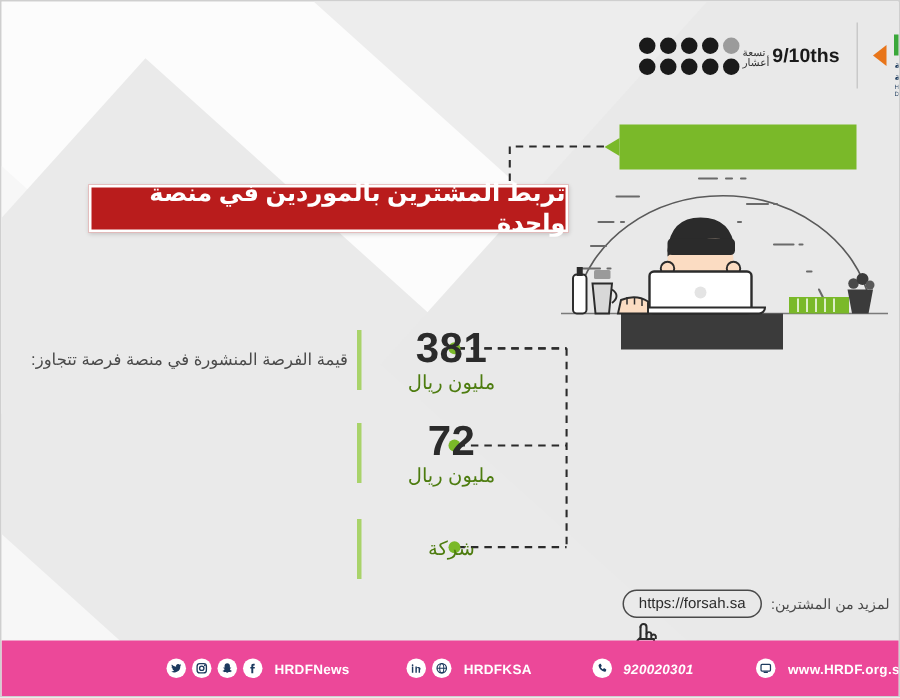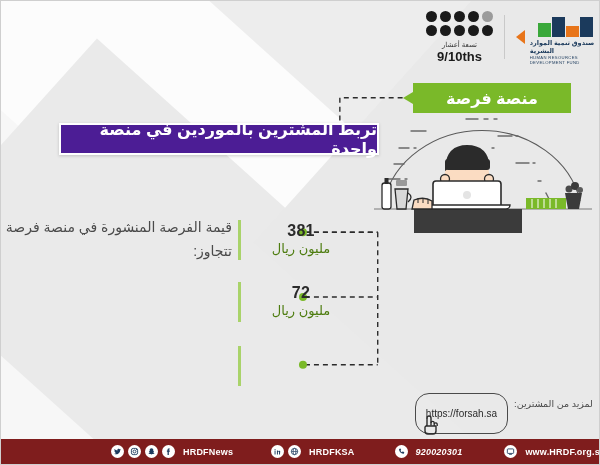--- a/index.html
+++ b/index.html
@@ -36,21 +36,21 @@
   
   .header {
     position:absolute; top:0; left:0; width:600px; height:72px;
     z-index:4;
     display:flex; align-items:center; justify-content:flex-start;
     direction:ltr;
   }
   .header-inner {
     margin-left:425px; display:flex; align-items:center; gap:8px;
   }
-  .dotblock { display:flex; flex-direction:column; align-items:center; gap:2px;justify-content:space-between; }
+  .dotblock { display:flex; flex-direction:row; align-items:center; gap:2px;justify-content:space-between; }
   .dotgrid { display:grid; grid-template-columns:repeat(5,1fr); gap:3px; }
   .dot { width:11px; height:11px; border-radius:50%; background:#1a1a1a; }
   .dot.muted { background:#9b9b9b; }
   .dotcap-ar { font-size:7px; color:#333; margin-top:3px; line-height:1; }
   .dotcap-en { font-size:13px; color:#1a1a1a; font-weight:bold; line-height:1.05; }
 
   .hdr-sep { width:1px; height:44px; background:#c9c9c9; margin:0 3px; }
   .hdr-arrow {
     width:0;height:0;
     border-top:7px solid transparent;
@@ -81,21 +81,21 @@
     width:0;height:0;
     border-top:6px solid transparent;
     border-bottom:6px solid transparent;
     border-right:10px solid #7ab929;
   }
 
   
   .navy-banner {
     position:absolute; top:122px; left:58px;
     width:320px; height:32px;
-    background:#4c1d95;
+    background:#b91c1c;
     border:2px solid #ffffff;
     display:flex; align-items:center; justify-content:center;
     color:#fff; font-size:16px; font-weight:bold;
     z-index:5;
     box-shadow: 0 1px 3px rgba(0,0,0,.18);
   }
 
   
   .illus { position:absolute; top:100px; left:365px; width:235px; height:145px; z-index:3; }
 
@@ -106,48 +106,48 @@
   .stats { position:absolute; top:208px; left:0; width:370px; z-index:5; direction:rtl; }
   .stat-row {
     display:flex; align-items:center; height:62px;
     padding-right:22px;
   }
   .stat-row.tall { height:66px; }
   .stat-num-wrap {
     width:96px; text-align:center; flex:0 0 96px;
     color:#3b3b3b;
   }
-  .stat-num { font-size:16px; font-weight:bold; color:#2b2b2b; line-height:1.05; letter-spacing:.3px; }
+  .stat-num { font-size:28px; font-weight:bold; color:#2b2b2b; line-height:1.05; letter-spacing:.3px; }
   .stat-unit { font-size:13px; color:#4d7c0f; line-height:1.25; margin-top:1px; }
   .stat-divider { width:3px; height:40px; background:#a9d36a; margin:0 12px 0 6px; flex:0 0 3px; }
   .stat-desc {
-    font-size:14px; color:#4a4a4a; line-height:1.7;
+    font-size:11px; color:#4a4a4a; line-height:1.7;
     flex:1; 
   }
 
   
   .url-zone {
     position:absolute; top:392px; left:406px; width:186px; height:42px;
     display:flex; align-items:flex-start; justify-content:flex-start;
     direction:rtl; z-index:5;
   }
   .url-label { font-size:9.5px; color:#4a4a4a; margin-top:5px; white-space:nowrap; }
   .url-pill {
     margin-right:6px; position:relative;
     border:1.3px solid #4a4a4a; border-radius:14px;
-    padding:14px 10px; background:transparent;
+    padding:3px 10px; background:transparent;
     font-size:10px; color:#2b2b2b; direction:ltr;
     white-space:nowrap;
   }
   .cursor-icon { position:absolute; left:14px; top:22px; }
 
   
   .footer {
-    position:absolute; bottom:0; left:0; width:600px; height:25px;
-    background:#7f1d1d; z-index:6;
+    position:absolute; bottom:0; left:0; width:600px; height:37px;
+    background:#ec4899; z-index:6;
     display:flex; align-items:center; direction:ltr;
   }
   .f-group { display:flex; align-items:center; gap:4px; }
   .f-group.g1 { margin-left:110px; }
   .f-group.g2 { margin-left:38px; }
   .f-group.g3 { margin-left:40px;font-style:italic; }
   .f-group.g4 { margin-left:42px; }
   .f-icon {
     width:13px; height:13px; border-radius:50%; background:#ffffff;
     display:flex; align-items:center; justify-content:center;
@@ -283,21 +283,20 @@
     <line x1="305" y1="297" x2="378" y2="297" stroke="#2b2b2b" stroke-width="1.4" stroke-dasharray="5,4"></line>
     <line x1="305" y1="365" x2="378" y2="365" stroke="#2b2b2b" stroke-width="1.4" stroke-dasharray="5,4"></line>
 
     <circle cx="303" cy="232" r="4" fill="#7ab929"></circle>
     <circle cx="303" cy="297" r="4" fill="#7ab929"></circle>
     <circle cx="303" cy="365" r="4" fill="#7ab929"></circle>
   </svg>
 
   <div class="green-banner">
     <span class="tail"></span>
-    <span>منصة فرصة</span>
   </div>
 
   <div class="navy-banner">
     <span>تربط المشترين بالموردين في منصة واحدة</span>
   </div>
 
   <div class="stats">
 
     <div class="stat-row">
       <div class="stat-num-wrap">
@@ -311,20 +310,21 @@
     <div class="stat-row">
       <div class="stat-num-wrap">
         <div class="stat-num">72</div>
         <div class="stat-unit">مليون ريال</div>
       </div>
       <div class="stat-divider"></div>
     </div>
 
     <div class="stat-row tall">
       <div class="stat-num-wrap">
+        <div class="stat-unit">شركة</div>
       </div>
       <div class="stat-divider"></div>
     </div>
 
   </div>
 
   <div class="url-zone">
     <span class="url-label">لمزيد من المشترين:</span>
     <span class="url-pill">https://forsah.sa</span>
     <svg class="cursor-icon" width="18" height="20" viewBox="0 0 18 20">

